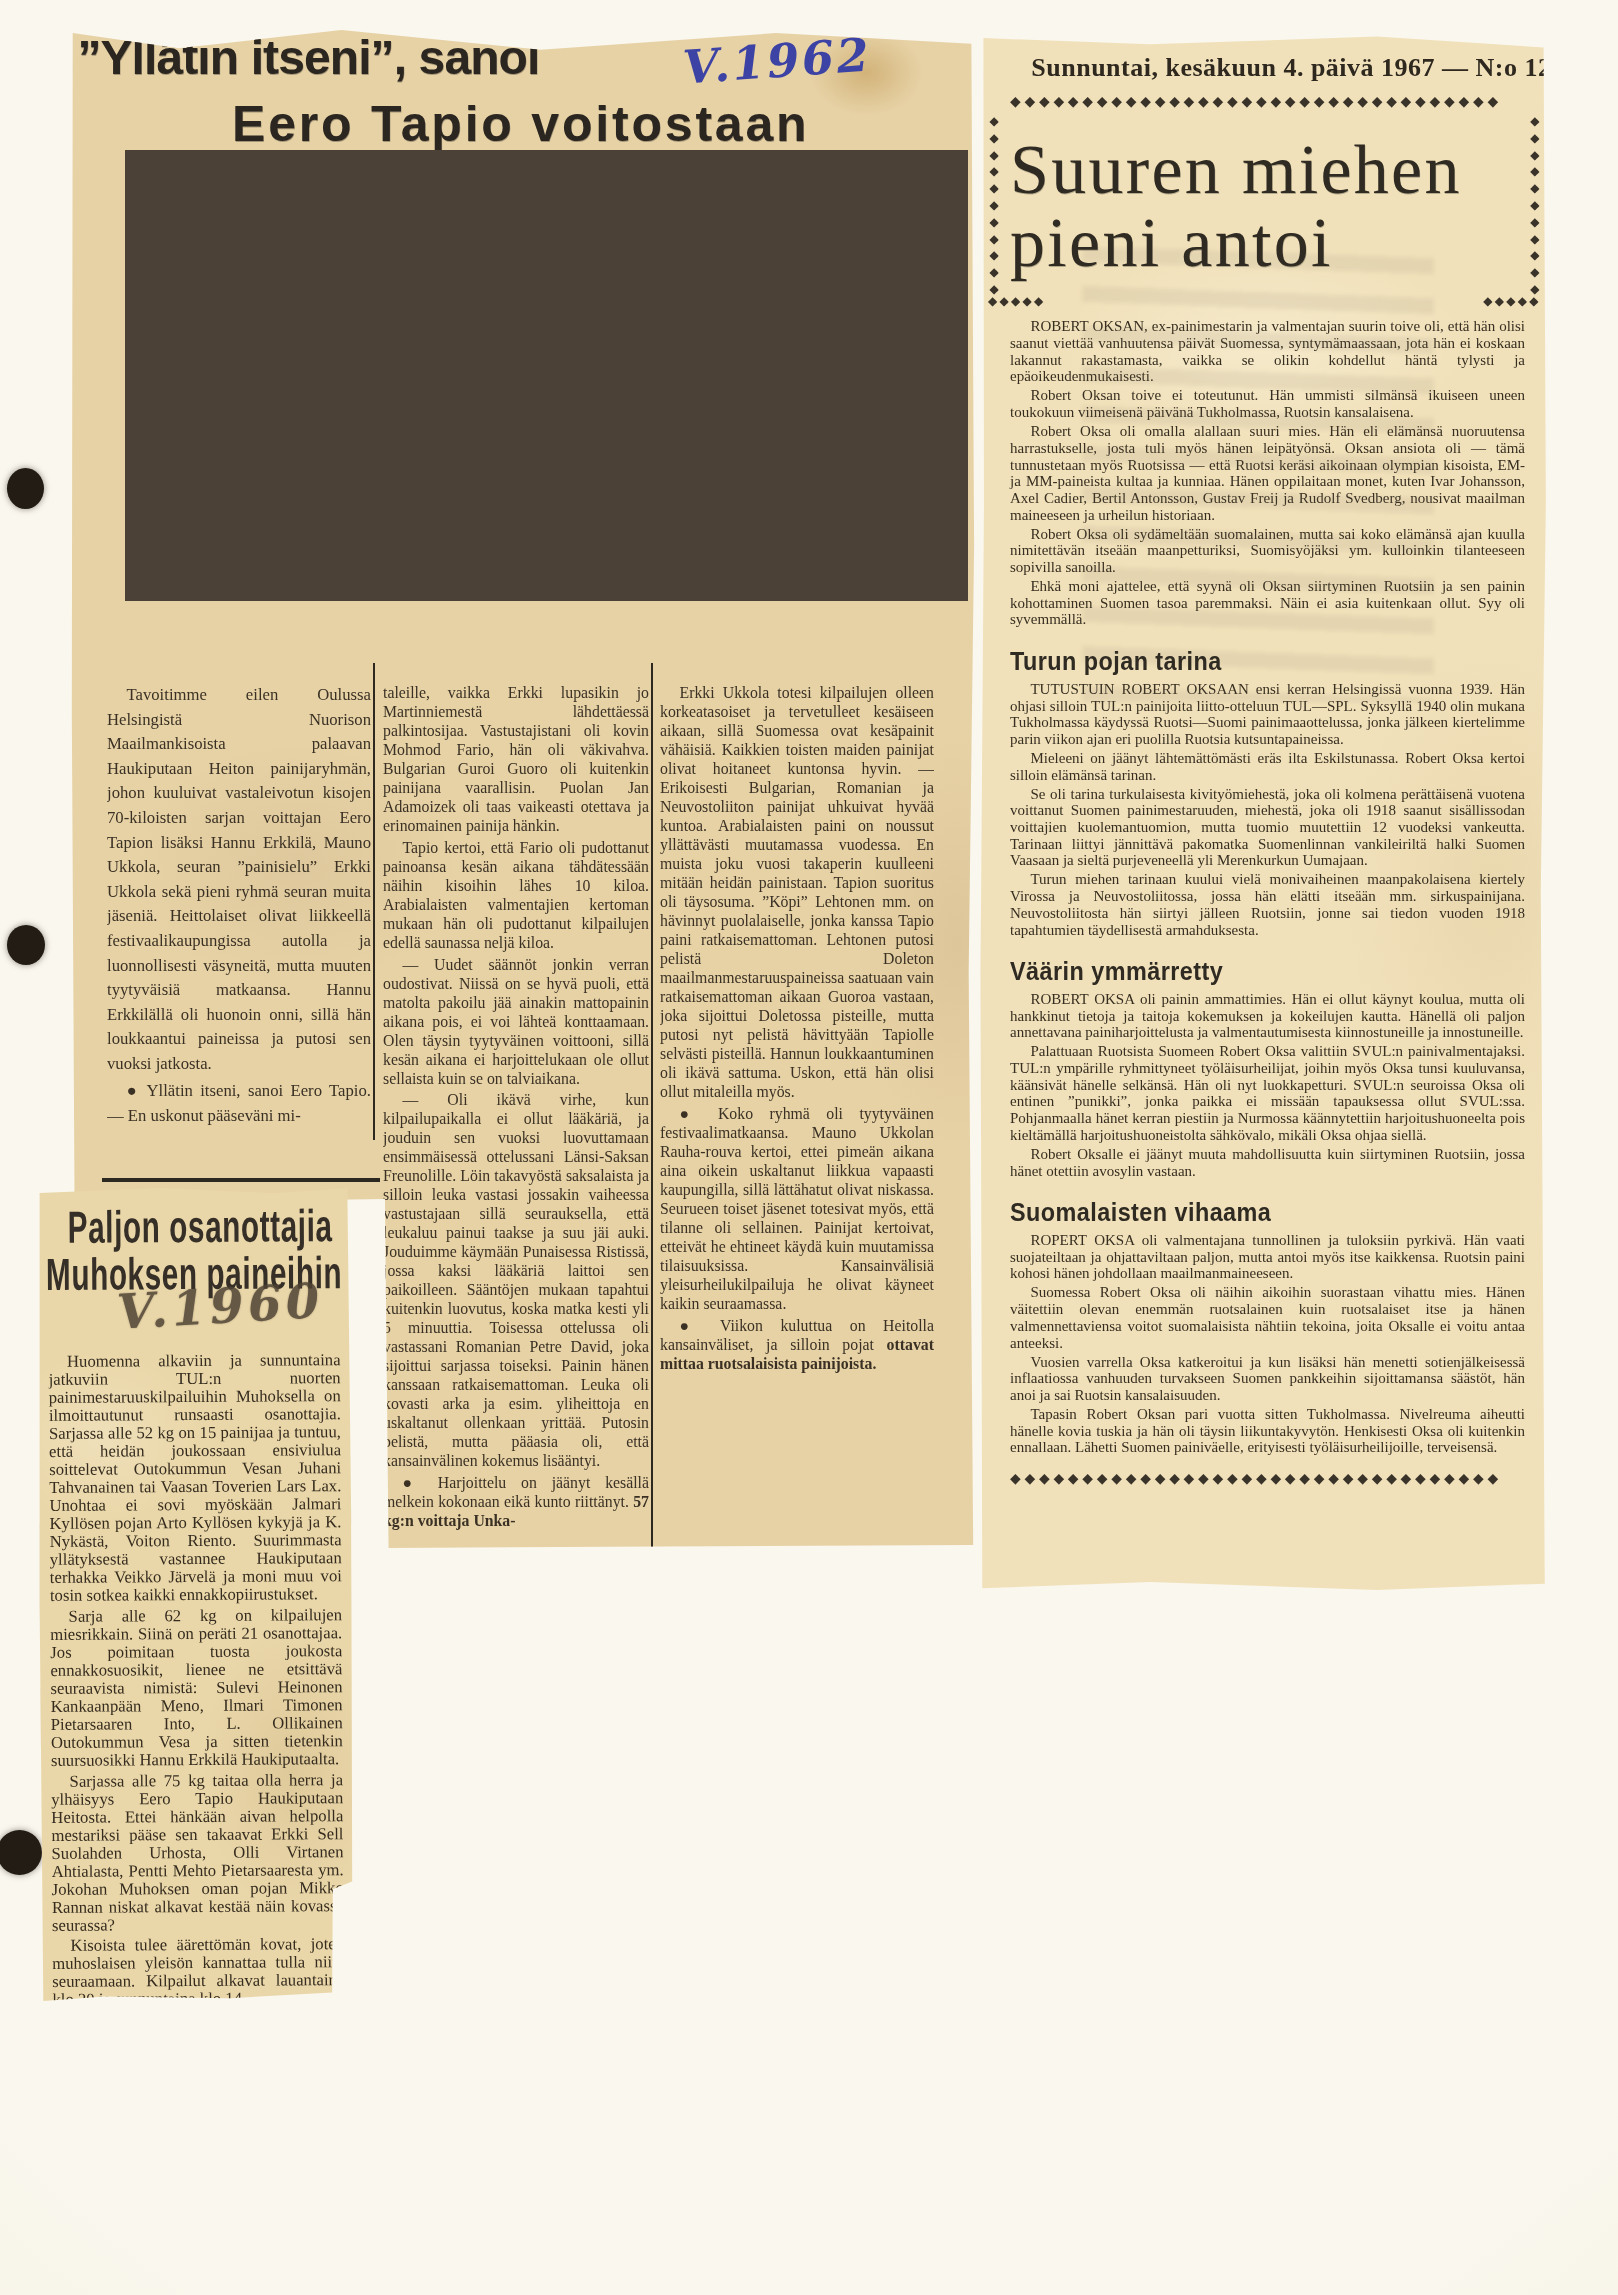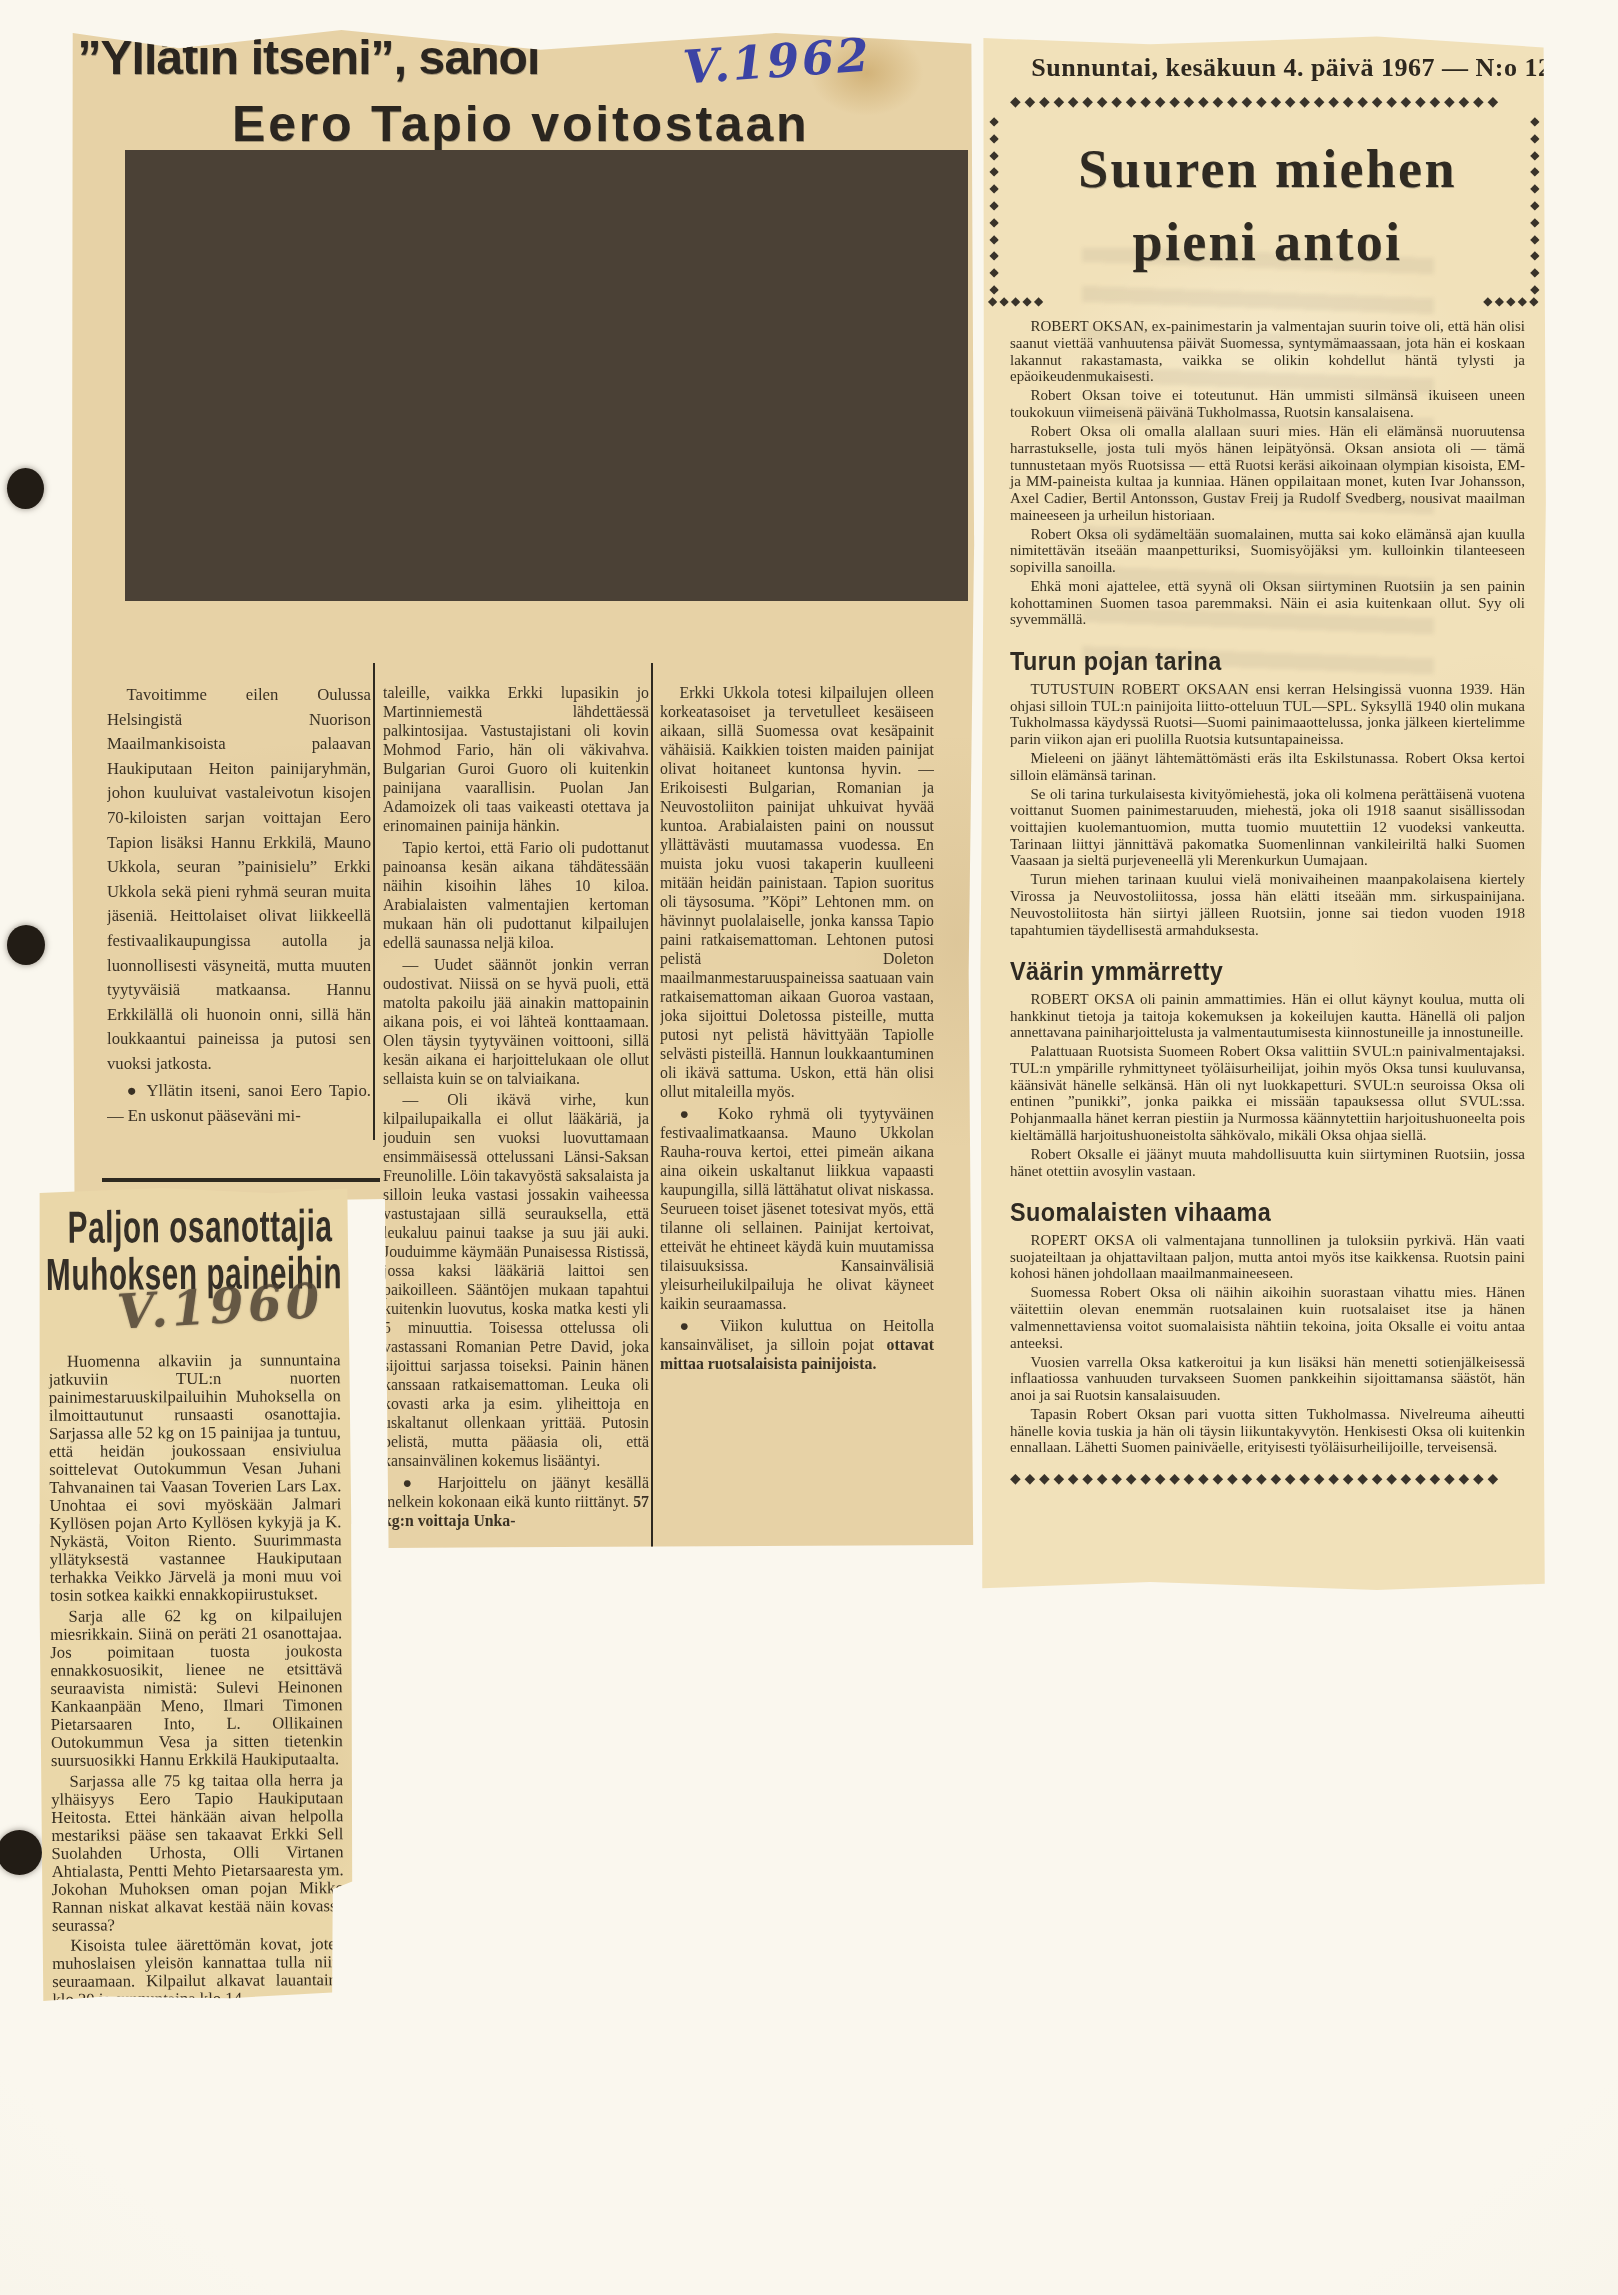--- a/index.html
+++ b/index.html
@@ -131,22 +131,22 @@
   .dateline{
     font-size:26px;font-weight:bold;color:#2e281f;
     margin:7.4px 0 12px 21.3px;letter-spacing:0.5px;white-space:nowrap;
   }
   .diam-row{
     color:#39332a;font-size:14px;letter-spacing:3.7px;line-height:14px;
     white-space:nowrap;overflow:hidden;
   }
   .headline-box{position:relative;height:195px;margin-top:1.9px;}
   .oksa-headline{
-    text-align:center;font-weight:bold;color:#2f2a22;
-    font-size:54px;line-height:73px;letter-spacing:2.3px;
+    text-align:left;font-weight:normal;color:#2f2a22;
+    font-size:70px;line-height:73px;letter-spacing:2.3px;
     padding-top:22px;text-shadow:0.5px 0.5px 0 rgba(47,42,34,.3);
   }
   .v-diam{
     position:absolute;top:2.8px;color:#39332a;font-size:12px;
     letter-spacing:2.8px;line-height:12px;
     writing-mode:vertical-rl;text-orientation:upright;height:185px;overflow:hidden;
   }
   .v-diam.vleft{left:-22px;}
   .v-diam.vright{right:-15.8px;}
   .corner-diam{position:absolute;bottom:-2.8px;color:#39332a;font-size:12px;letter-spacing:2.3px;}

